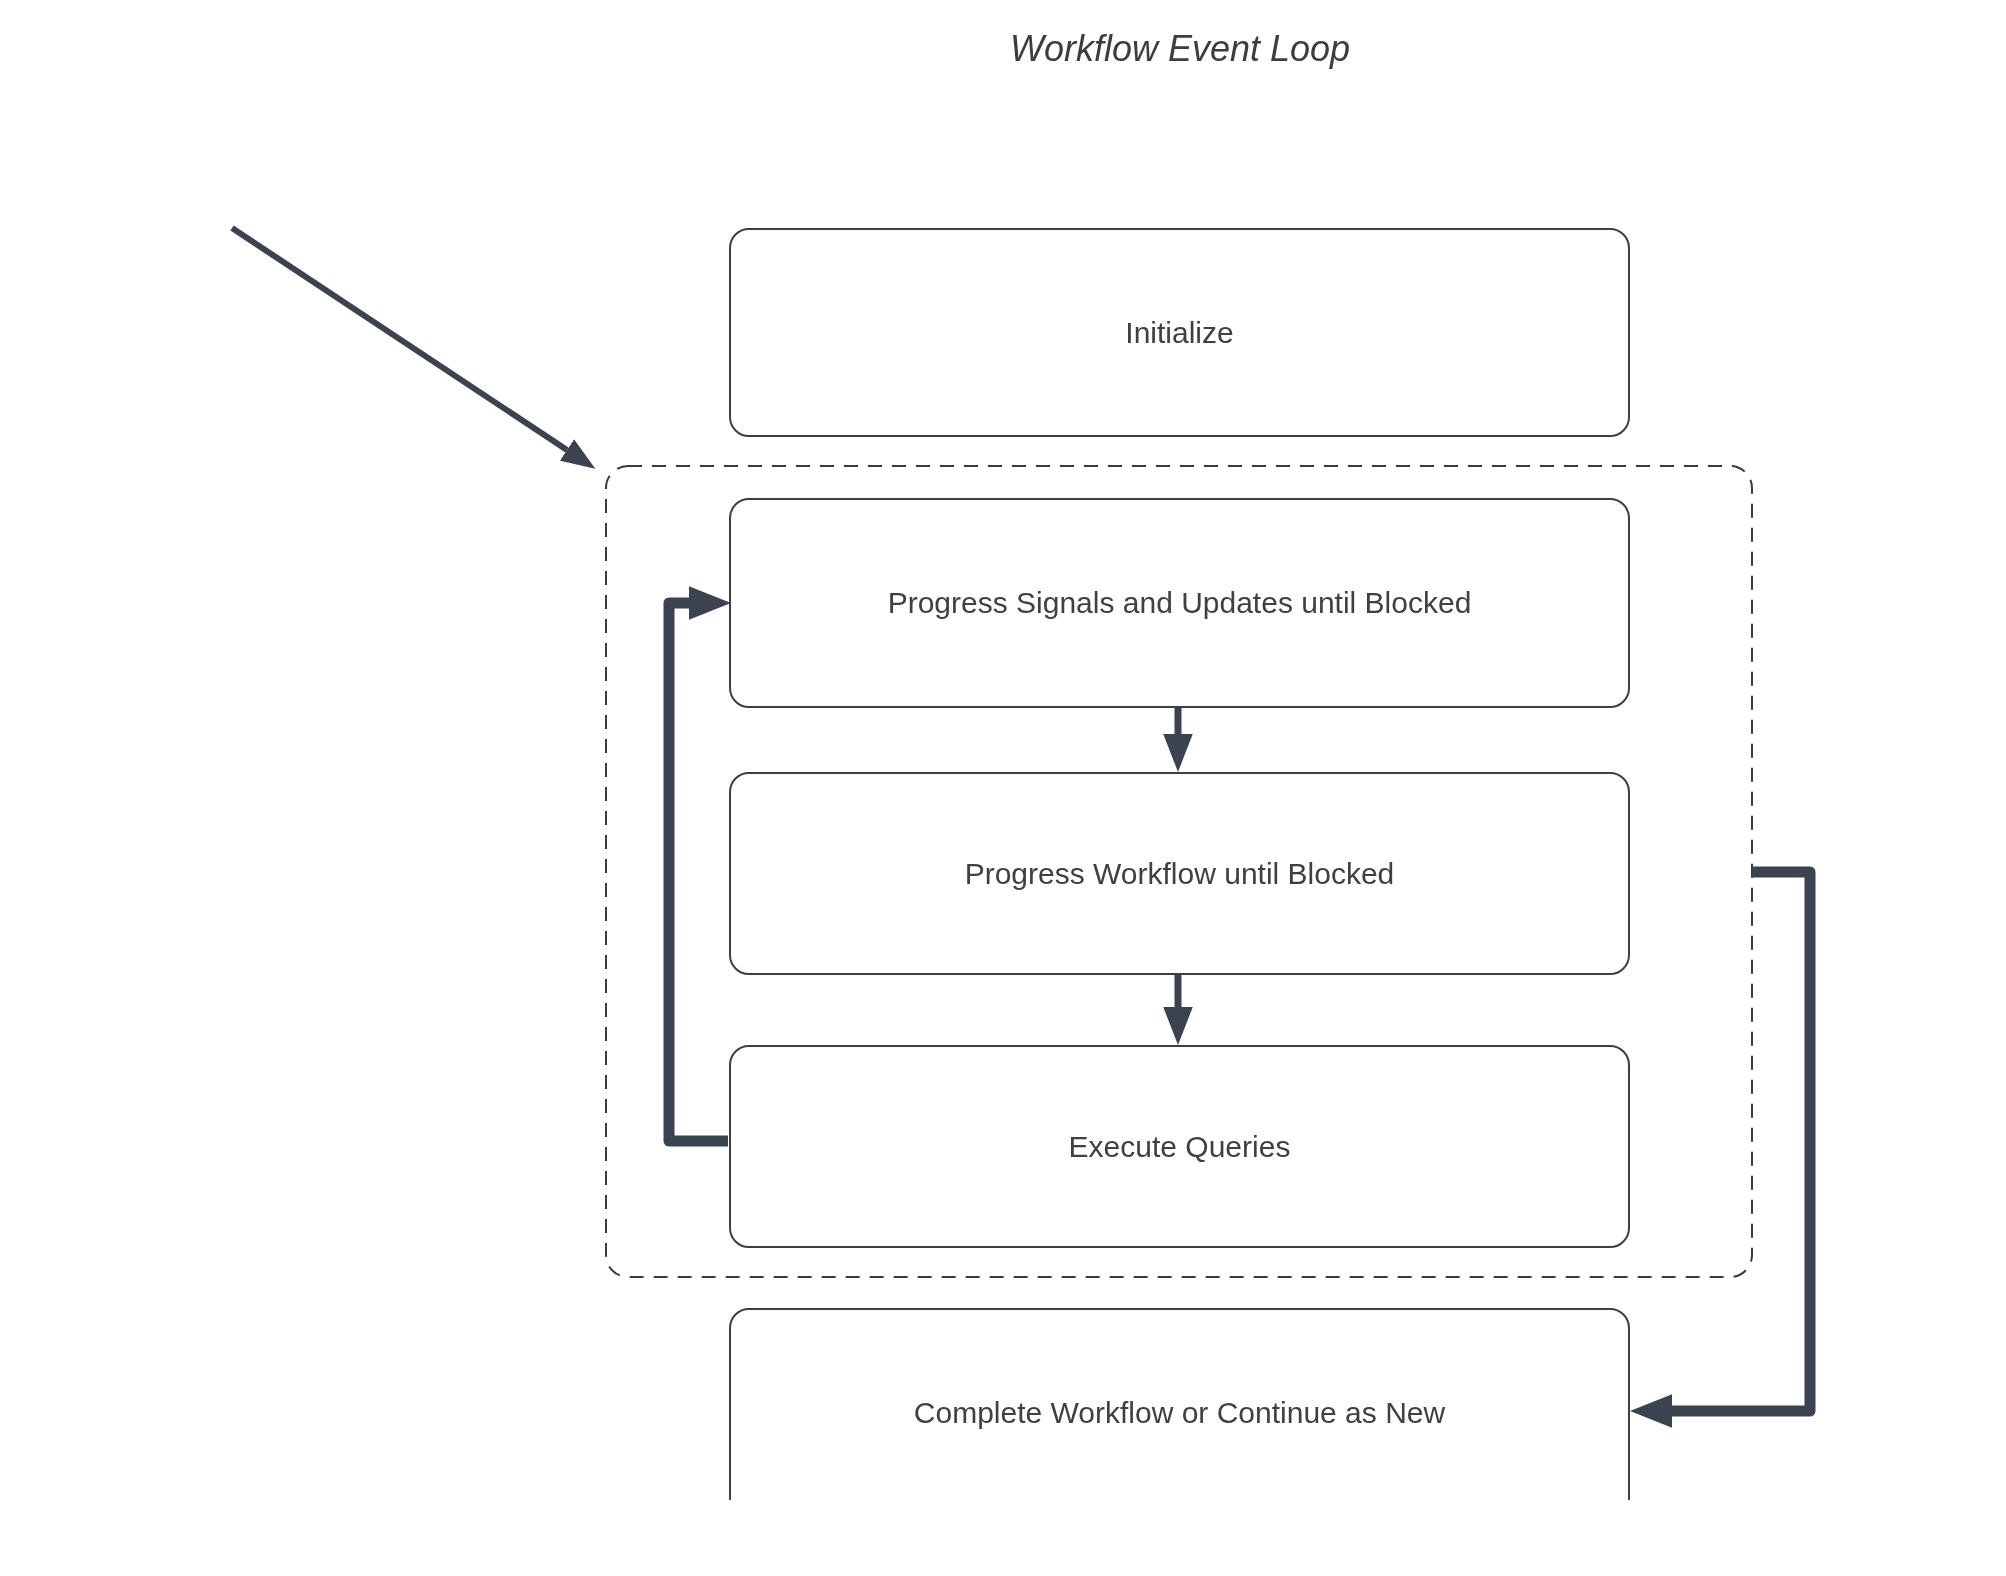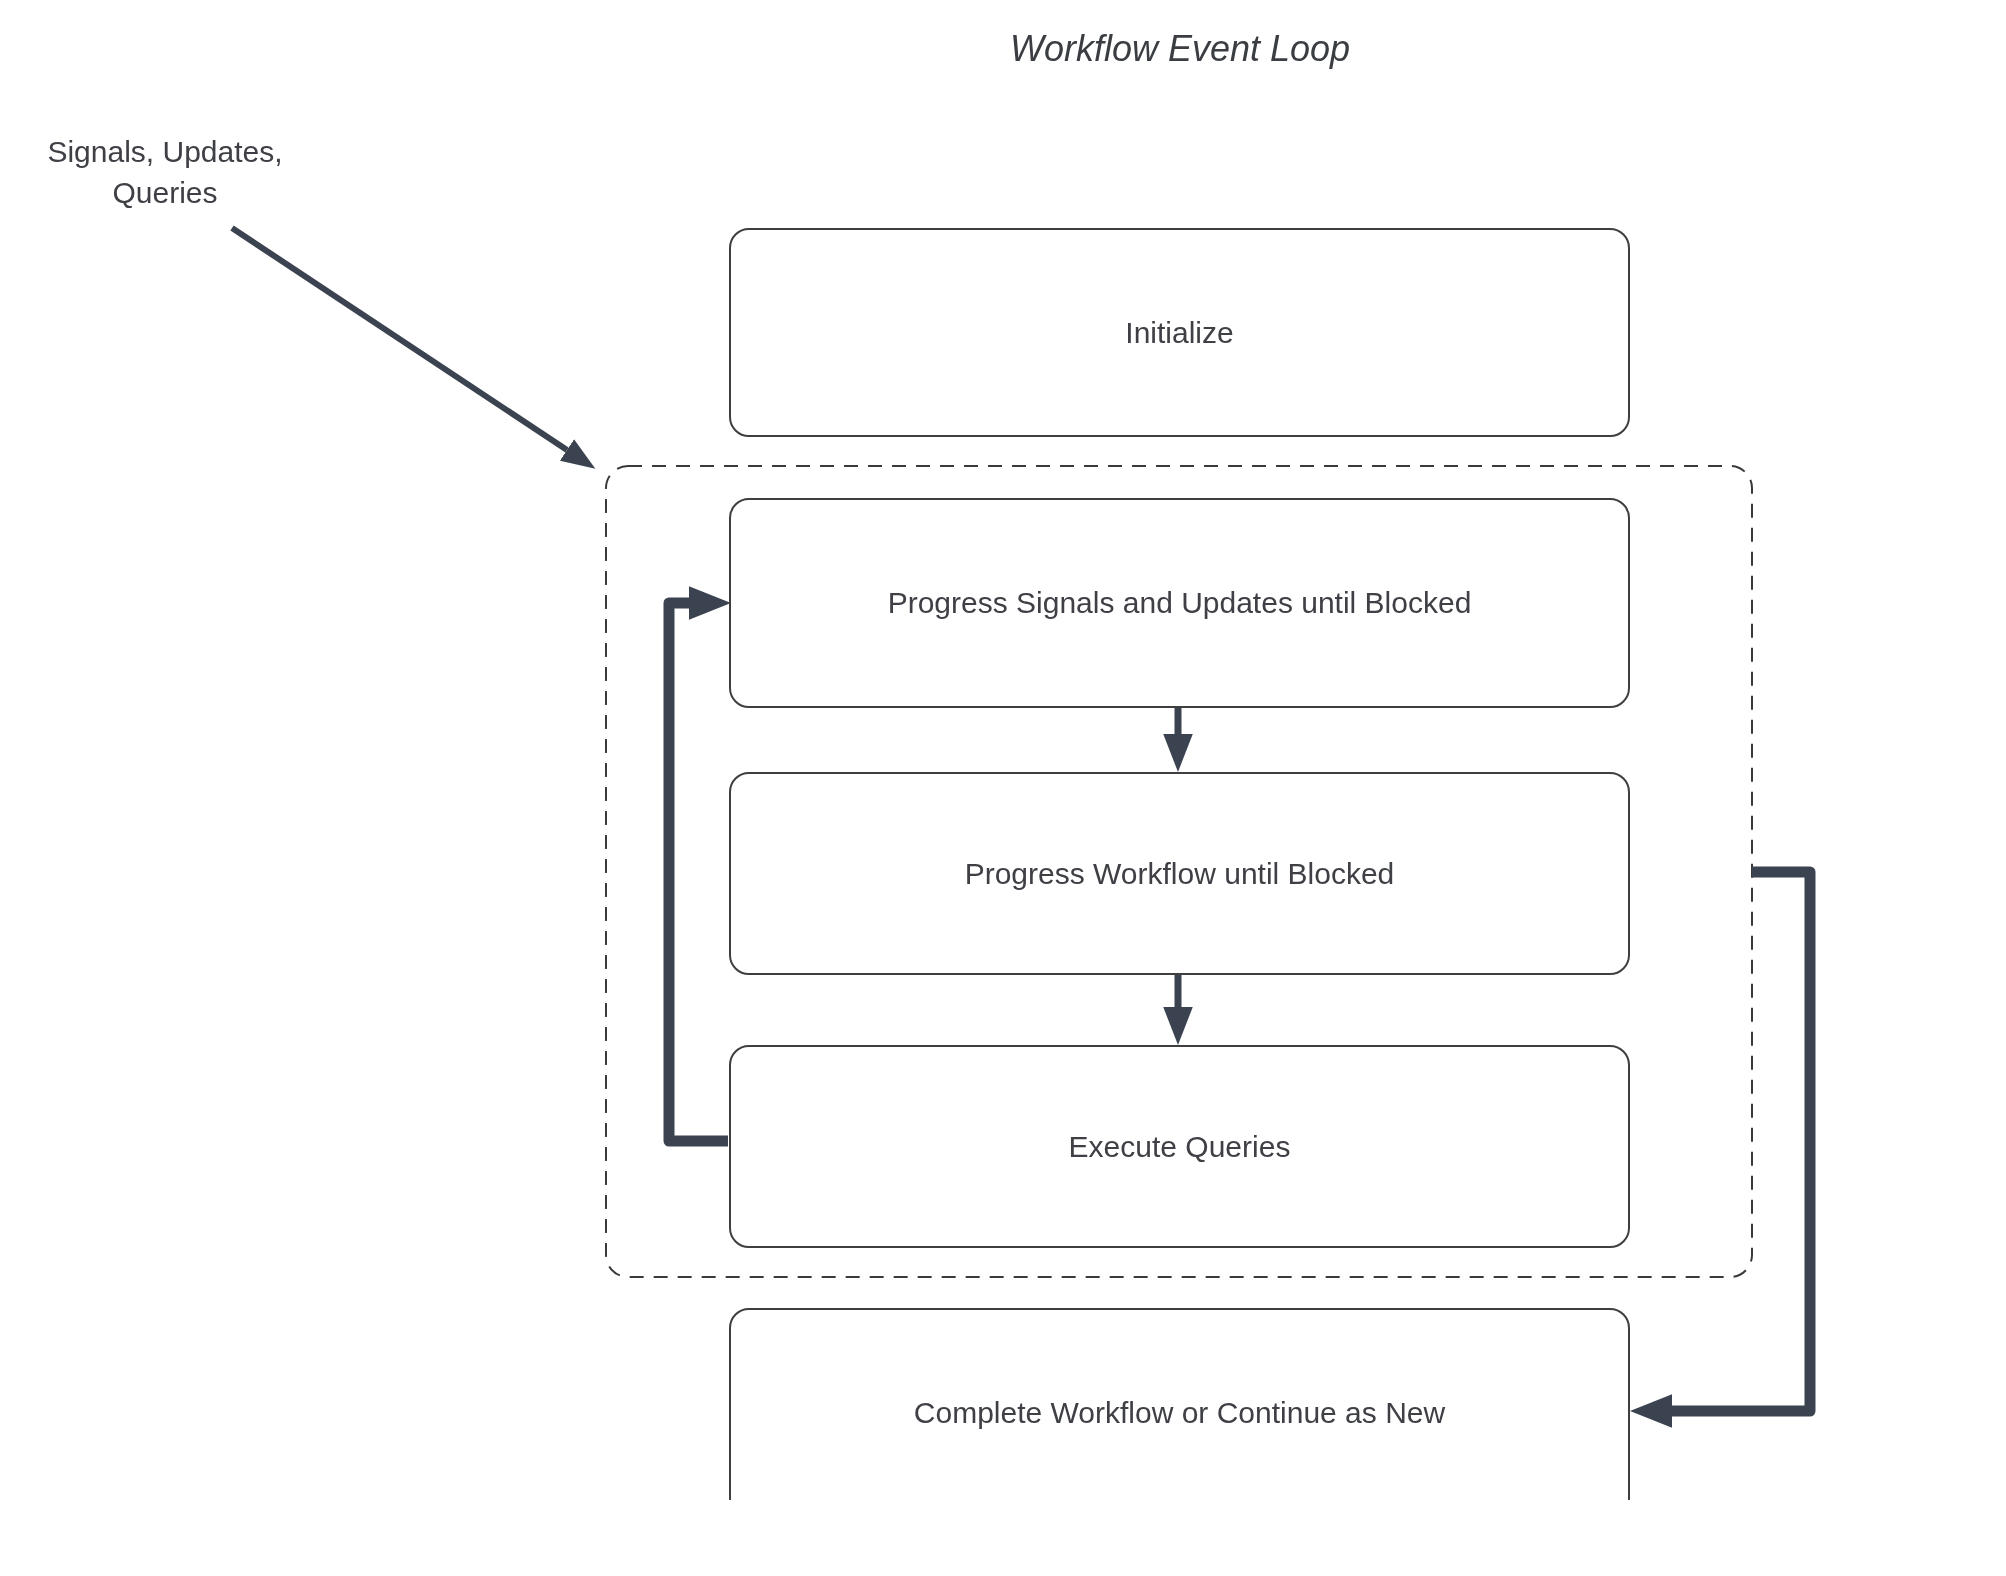--- a/index.html
+++ b/index.html
@@ -111,22 +111,20 @@
 
     <path class="arrow-mid" d="M 1178 975 L 1178 1007" marker-end="url(#head-mid)"></path>
 
     <polyline class="arrow-thick" points="728,1141 669,1141 669,603 689,603" marker-end="url(#head-big)"></polyline>
 
     <polyline class="arrow-thick" points="1752,872 1810,872 1810,1411 1672,1411" marker-end="url(#head-big)"></polyline>
   </svg>
 
   <div class="diagram-title">Workflow Event Loop</div>
 
-  <div class="annotation">Signals, Updates,
-Queries</div>
 
   <div class="node node-initialize">
     <span>Initialize</span>
   </div>
 
   <div class="node node-progress-workflow">
     <span>Progress Workflow until Blocked</span>
   </div>
 
   <div class="node node-progress-signals">

